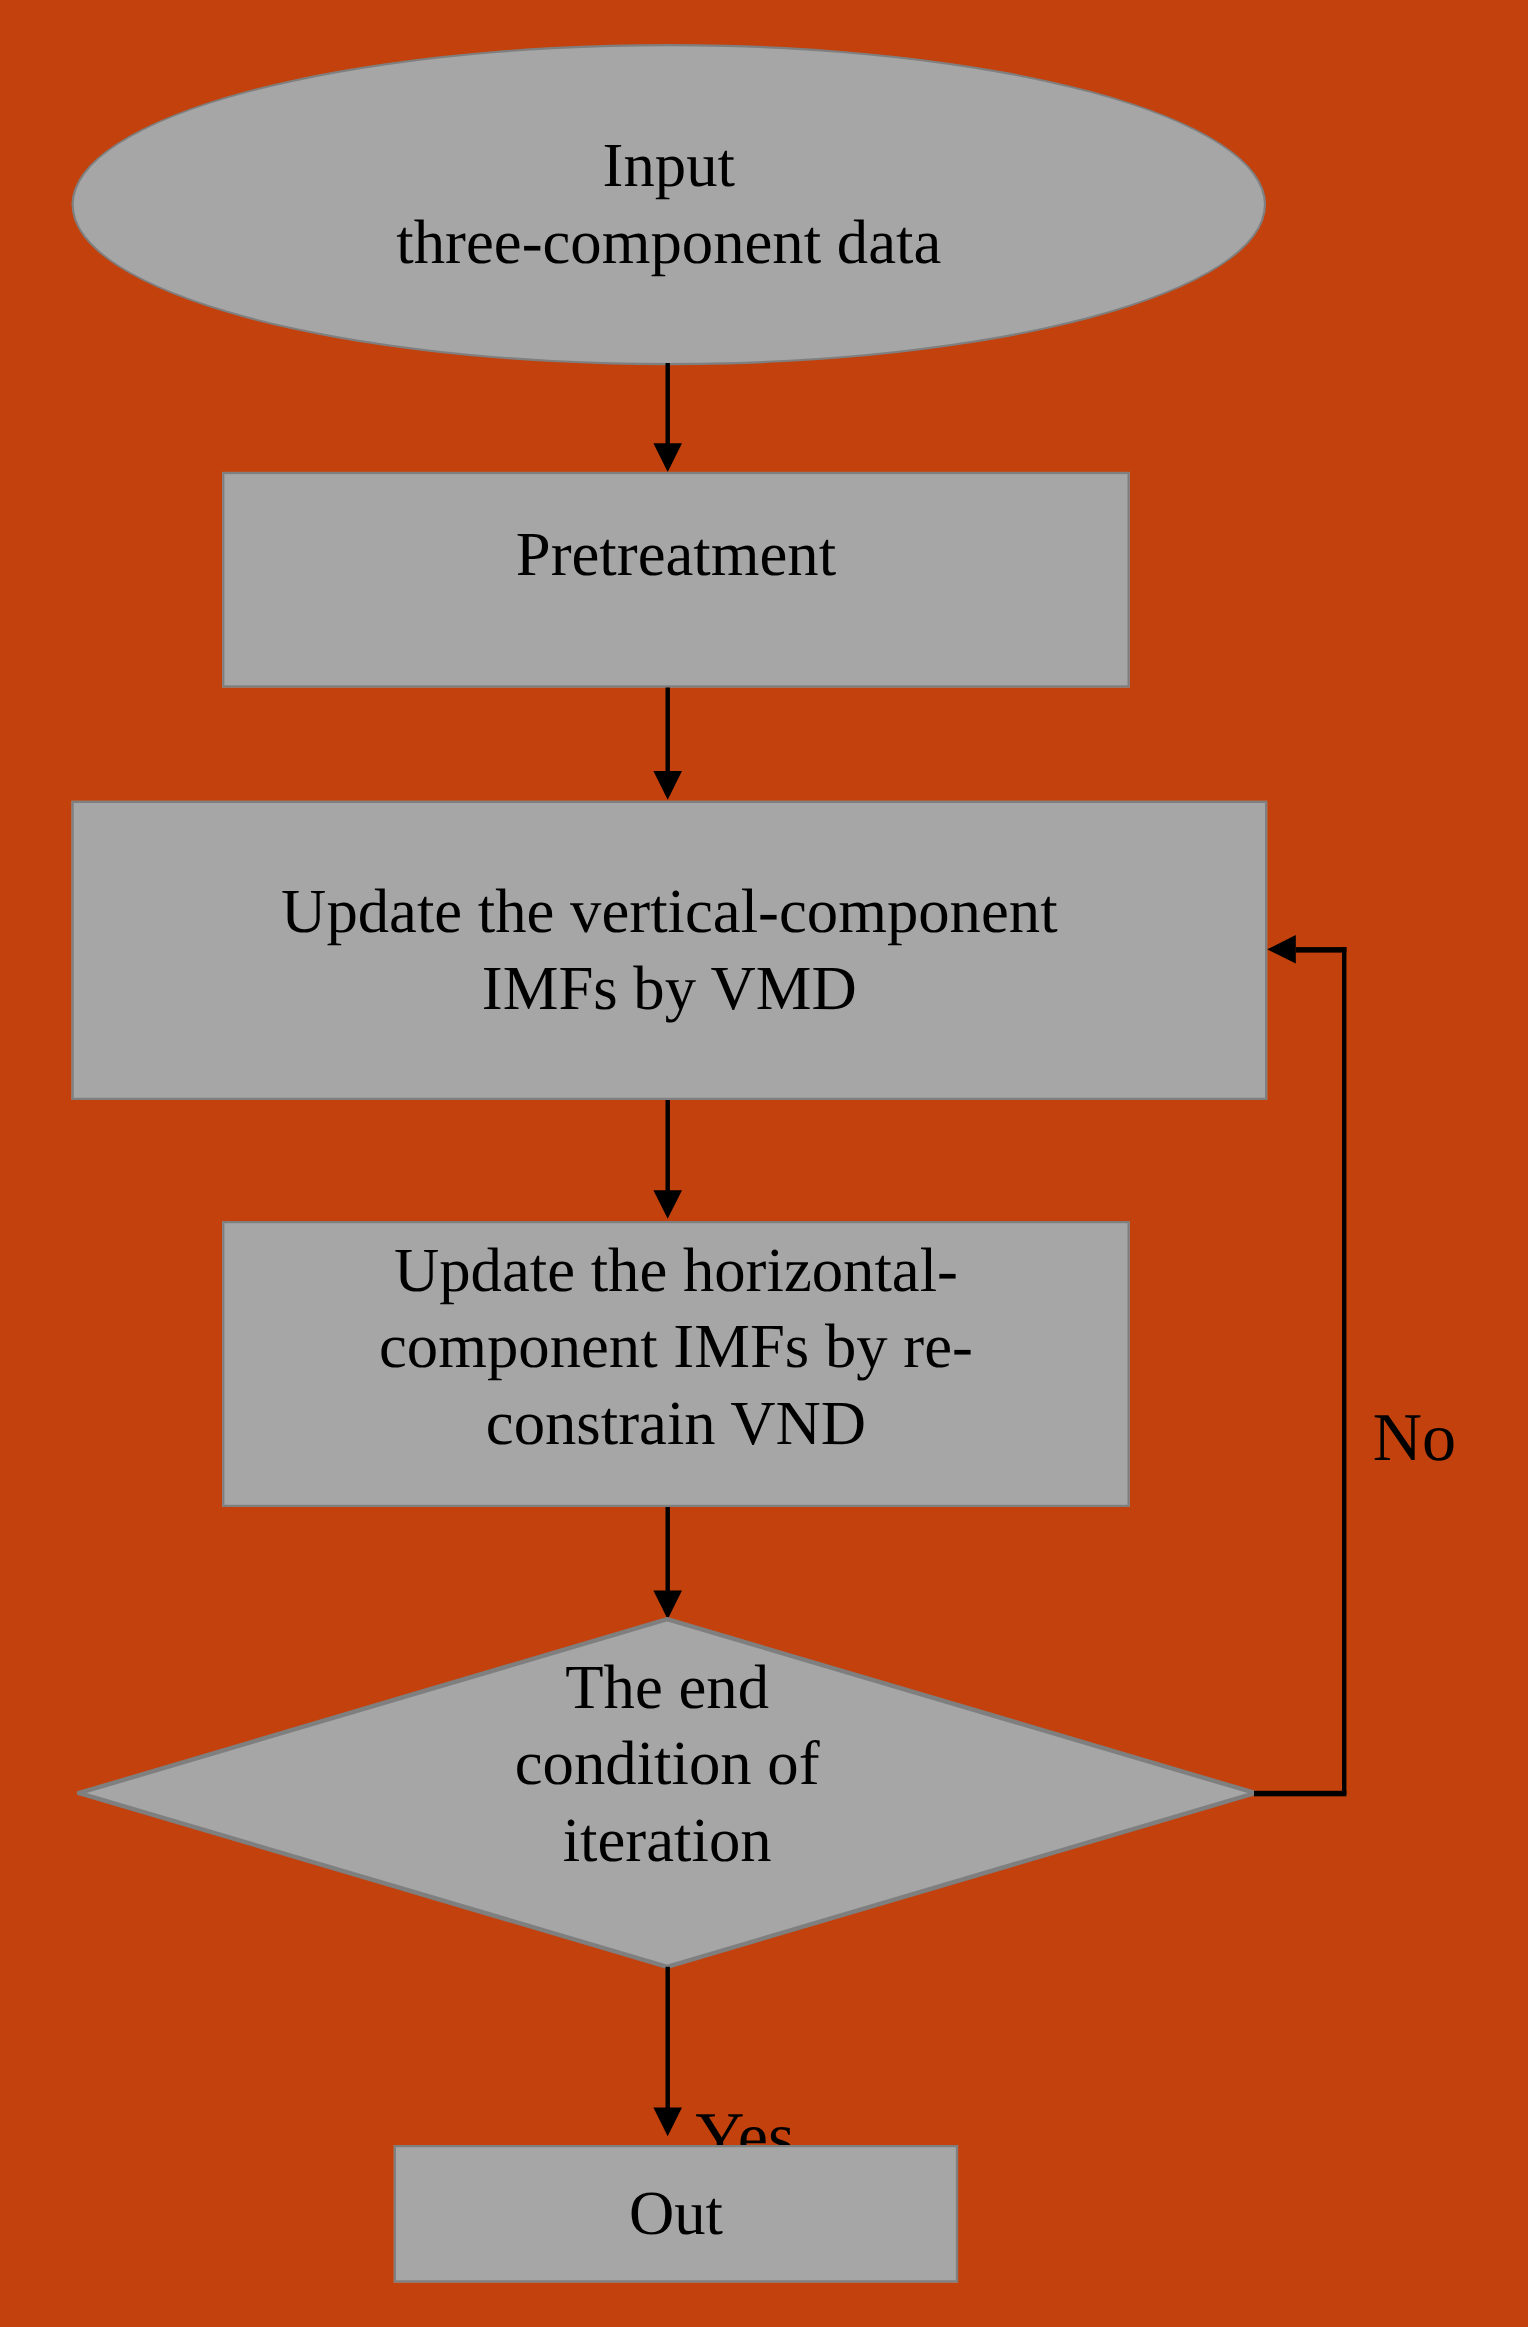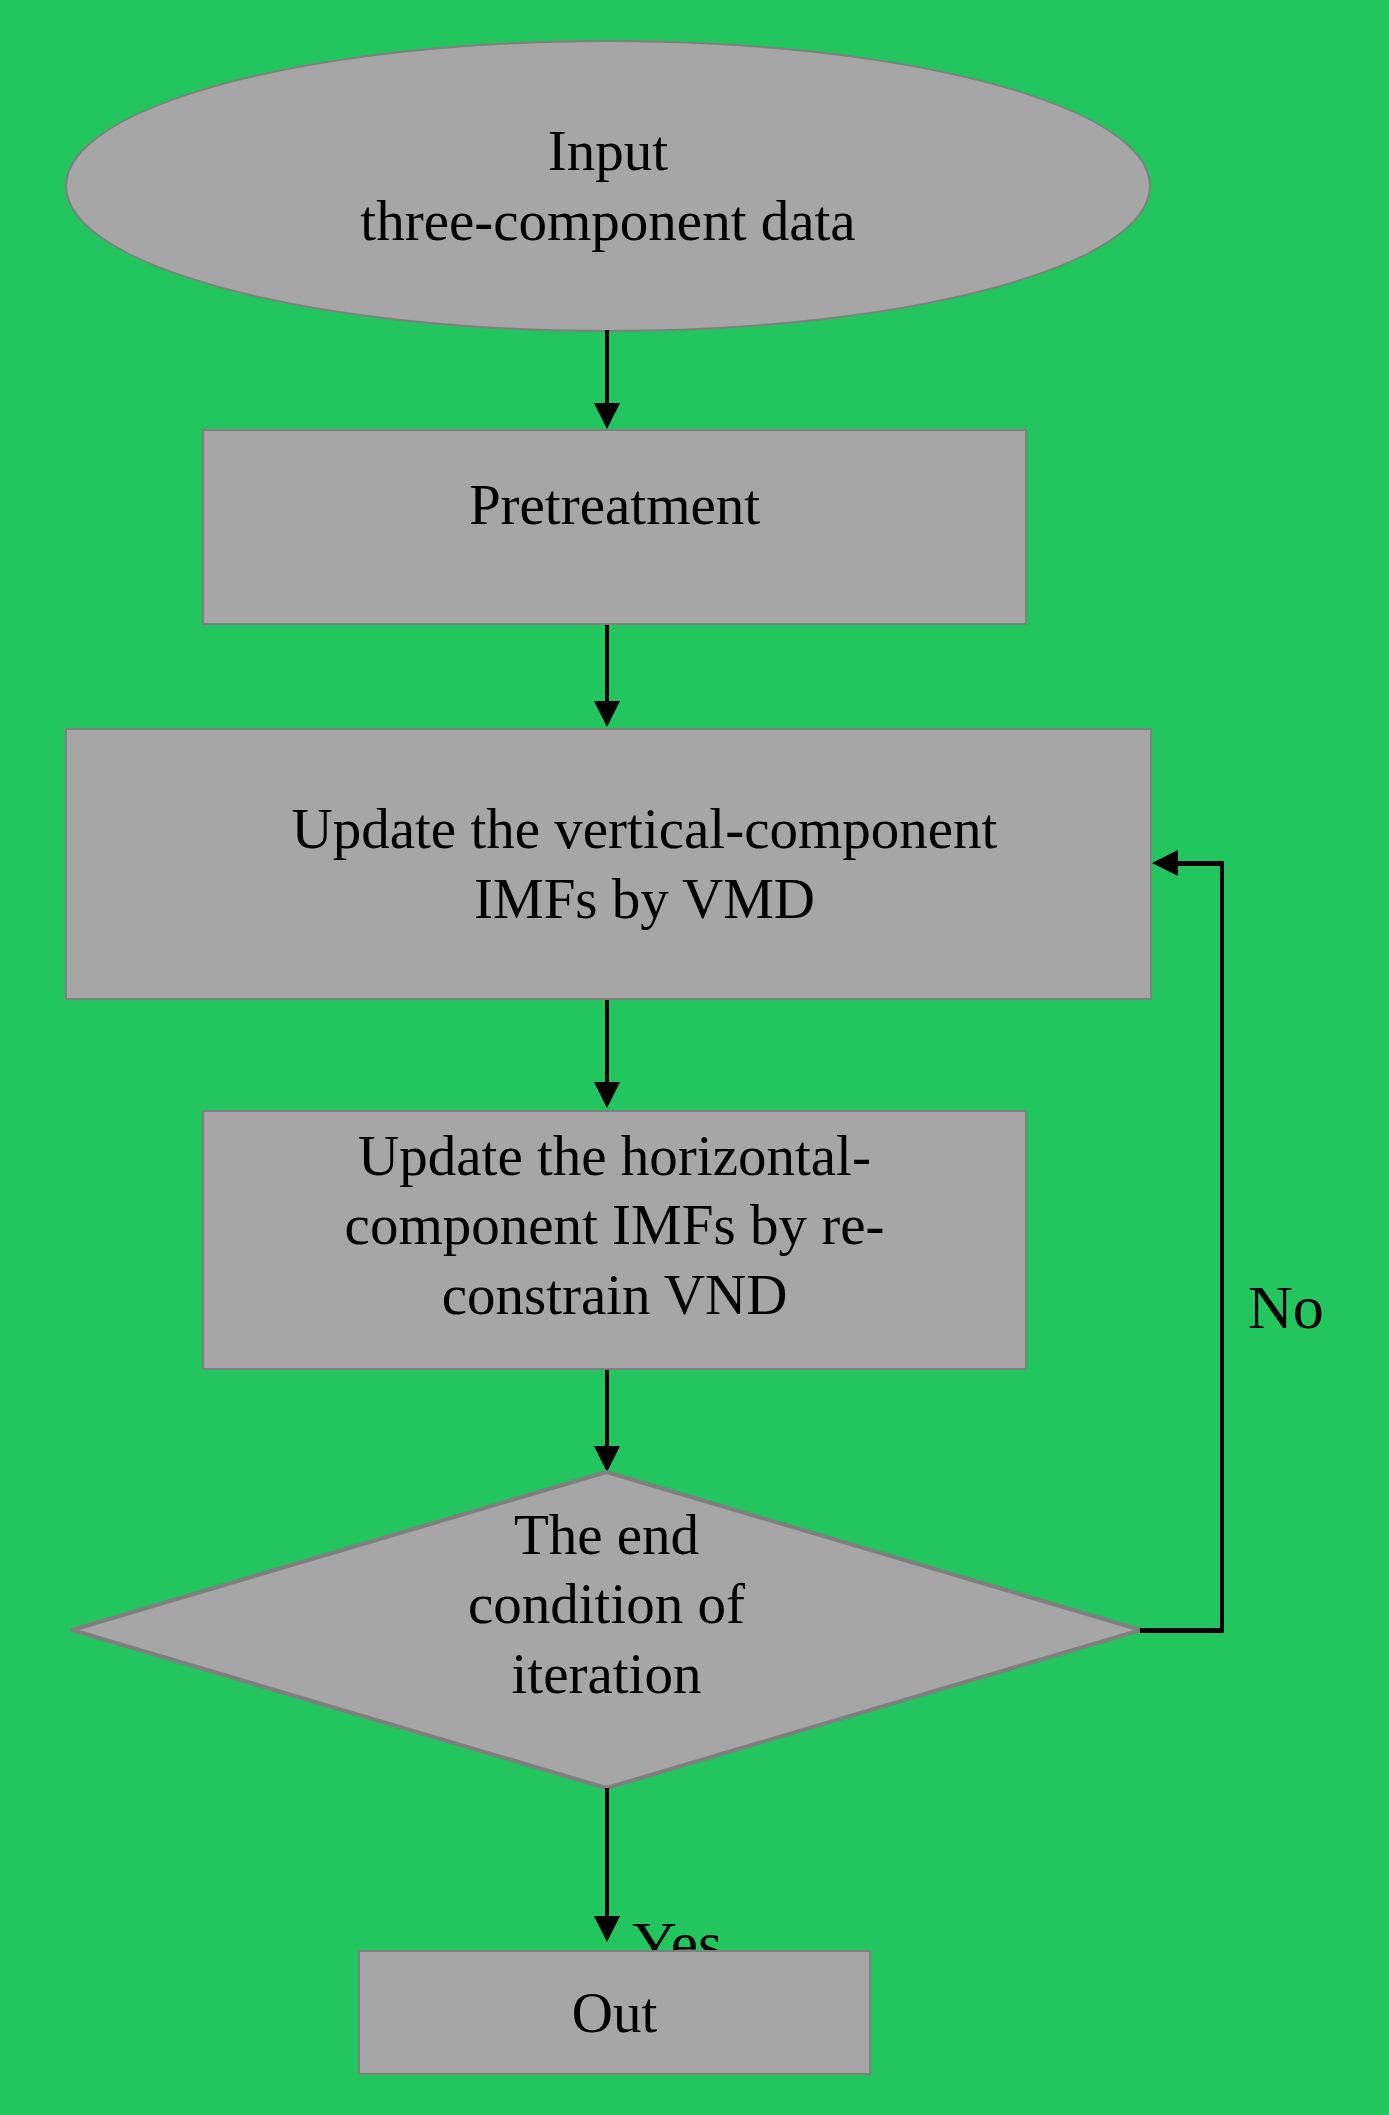--- a/index.html
+++ b/index.html
@@ -4,21 +4,21 @@
 <style>
   html, body {
     margin: 0;
     padding: 0;
     background: #ffffff;
   }
   #canvas {
     position: relative;
     width: 1389px;
     height: 2115px;
-    background: #22c55e;
+    background: #c2410c;
     overflow: hidden;
     font-family: "Liberation Serif", "DejaVu Serif", serif;
   }
   .shape-text {
     position: absolute;
     display: flex;
     align-items: center;
     justify-content: center;
     text-align: center;
     color: #000000;
@@ -89,21 +89,21 @@
   <div class="line-v" style="left:605px; top:330px; height:78px;"></div>
   <div class="arrow-down" style="left:594px; top:403px;"></div>
 
   <div class="node-rect" style="left:202px; top:429px; width:825px; height:196px;"></div>
   <div class="shape-text" style="left:202px; top:407px; width:825px; height:196px; font-size:57px;">Pretreatment</div>
 
   <div class="line-v" style="left:605px; top:625px; height:80px;"></div>
   <div class="arrow-down" style="left:594px; top:701px;"></div>
 
   <div class="node-rect" style="left:65px; top:728px; width:1087px; height:272px;"></div>
-  <div class="shape-text" style="left:65px; top:728px; width:1087px; height:272px; font-size:57px;padding-left:36px;">Update the vertical-component
+  <div class="shape-text" style="left:65px; top:728px; width:1087px; height:272px; font-size:57px;">Update the vertical-component
 IMFs by VMD</div>
 
   <div class="line-v" style="left:605px; top:1000px; height:86px;"></div>
   <div class="arrow-down" style="left:594px; top:1082px;"></div>
 
   <div class="node-rect" style="left:202px; top:1110px; width:825px; height:260px;"></div>
   <div class="shape-text" style="left:202px; top:1110px; width:825px; height:230px; font-size:57px;">Update the horizontal-
 component IMFs by re-
 constrain VND</div>
 

